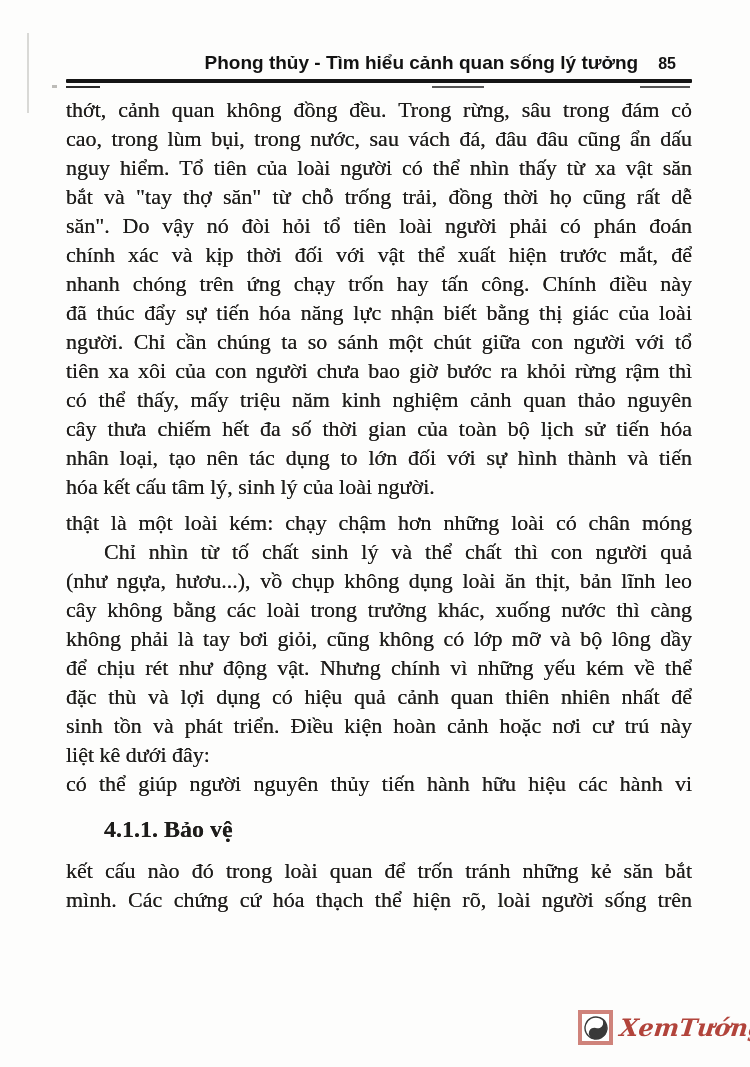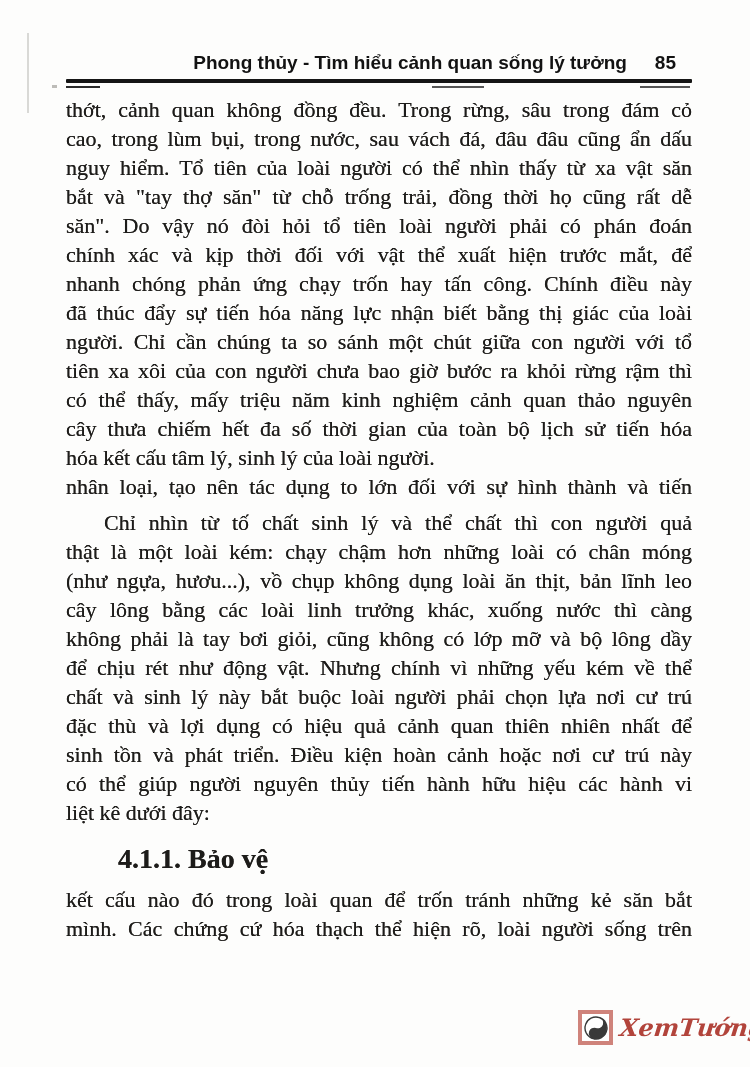--- a/index.html
+++ b/index.html
@@ -10,26 +10,26 @@
     color: #1d1c1a;
     position: relative;
     overflow: hidden;
   }
   .page { position: absolute; inset: 0; }
 
   
   .header {
     position: absolute;
     left: 66px; top: 52px; width: 610px;
-    display: flex; justify-content: flex-end; align-items: baseline; gap: 28px;
+    display: flex; justify-content: flex-end; align-items: baseline; gap: 20px;
     font-family: "Liberation Sans", sans-serif;
     font-weight: bold; font-size: 19px; color: #121212;
     white-space: nowrap;
   }
-  .header .pageno { font-size: 19px; }
+  .header .pageno { font-size: 16px; }
   .rule {
     position: absolute; left: 66px; top: 79px;
     width: 626px; height: 4px; background: #151515; border-radius: 1px;
   }
   .rule-dash { position: absolute; height: 2px; background: #2a2a2a; }
   .rule-dash.d1 { left: 66px;  top: 86px; width: 34px; }
   .rule-dash.d2 { left: 432px; top: 86px; width: 52px; opacity: .8; }
   .rule-dash.d3 { left: 640px; top: 86px; width: 50px; opacity: .8; }
 
   
@@ -37,22 +37,22 @@
     position: absolute; left: 66px; top: 95px; width: 626px;
     font-size: 22px; line-height: 29px;
     text-shadow: 0 0 .5px #44413d;
   }
   .paragraph { margin: 0; font-family: Liberation Serif, serif; }
   .paragraph + .paragraph { margin-top: 7px; }
   .line { height: 29px; overflow: hidden; }
   .line.just { text-align: justify; text-align-last: justify; }
   .line.indent { padding-left: 38px; }
   .heading {
-    margin: 17px 0 12px 52px;
-    font-weight: bold; font-size: 28px; height: 29px;
+    margin: 17px 0 12px 38px;
+    font-weight: bold; font-size: 24px; height: 29px;
   }
 
   
   .artifact { position: absolute; background: #d9d9d6; }
   .artifact.a1 { left: 27px; top: 33px; width: 2px; height: 80px; }
   .artifact.a2 { left: 52px; top: 85px; width: 5px; height: 3px; background: #bdbcb8; }
 
   
   .watermark {
     position: absolute; left: 578px; top: 1010px;
@@ -90,41 +90,40 @@
   <div class="rule-dash d3"></div>
 
   <div class="body-text">
       <div class="paragraph">
         <div class="line just">thớt, cảnh quan không đồng đều. Trong rừng, sâu trong đám cỏ</div>
         <div class="line just">cao, trong lùm bụi, trong nước, sau vách đá, đâu đâu cũng ẩn dấu</div>
         <div class="line just">nguy hiểm. Tổ tiên của loài người có thể nhìn thấy từ xa vật săn</div>
         <div class="line just">bắt và "tay thợ săn" từ chỗ trống trải, đồng thời họ cũng rất dễ</div>
         <div class="line just">săn". Do vậy nó đòi hỏi tổ tiên loài người phải có phán đoán</div>
         <div class="line just">chính xác và kịp thời đối với vật thể xuất hiện trước mắt, để</div>
-        <div class="line just">nhanh chóng phản ứng chạy trốn hay tấn công. Chính điều này</div>
+        <div class="line just">nhanh chóng trên ứng chạy trốn hay tấn công. Chính điều này</div>
         <div class="line just">đã thúc đẩy sự tiến hóa năng lực nhận biết bằng thị giác của loài</div>
         <div class="line just">người. Chỉ cần chúng ta so sánh một chút giữa con người với tổ</div>
         <div class="line just">tiên xa xôi của con người chưa bao giờ bước ra khỏi rừng rậm thì</div>
         <div class="line just">có thể thấy, mấy triệu năm kinh nghiệm cảnh quan thảo nguyên</div>
         <div class="line just">cây thưa chiếm hết đa số thời gian của toàn bộ lịch sử tiến hóa</div>
+        <div class="line just">nhân loại, tạo nên tác dụng to lớn đối với sự hình thành và tiến</div>
         <div class="line">hóa kết cấu tâm lý, sinh lý của loài người.</div>
-        <div class="line just">nhân loại, tạo nên tác dụng to lớn đối với sự hình thành và tiến</div>
       </div>
       <div class="paragraph">
+        <div class="line just">thật là một loài kém: chạy chậm hơn những loài có chân móng</div>
         <div class="line just indent">Chỉ nhìn từ tố chất sinh lý và thể chất thì con người quả</div>
-        <div class="line just">thật là một loài kém: chạy chậm hơn những loài có chân móng</div>
         <div class="line just">(như ngựa, hươu...), vồ chụp không dụng loài ăn thịt, bản lĩnh leo</div>
-        <div class="line just">cây lông bằng các loài linh trưởng khác, xuống nước thì càng</div>
+        <div class="line just">cây không bằng các loài trong trưởng khác, xuống nước thì càng</div>
         <div class="line just">không phải là tay bơi giỏi, cũng không có lớp mỡ và bộ lông dầy</div>
         <div class="line just">để chịu rét như động vật. Nhưng chính vì những yếu kém về thể</div>
-        <div class="line just">chất và sinh lý này bắt buộc loài người phải chọn lựa nơi cư trú</div>
         <div class="line just">đặc thù và lợi dụng có hiệu quả cảnh quan thiên nhiên nhất để</div>
         <div class="line just">sinh tồn và phát triển. Điều kiện hoàn cảnh hoặc nơi cư trú này</div>
+        <div class="line">liệt kê dưới đây:</div>
         <div class="line just">có thể giúp người nguyên thủy tiến hành hữu hiệu các hành vi</div>
-        <div class="line">liệt kê dưới đây:</div>
       </div>
       <div class="heading">4.1.1. Bảo vệ</div>
       <div class="paragraph">
         <div class="line just">kết cấu nào đó trong loài quan để trốn tránh những kẻ săn bắt</div>
         <div class="line just">mình. Các chứng cứ hóa thạch thể hiện rõ, loài người sống trên</div>
       </div>
     </div>
 
   <div class="watermark">
     <span class="wm-box">

